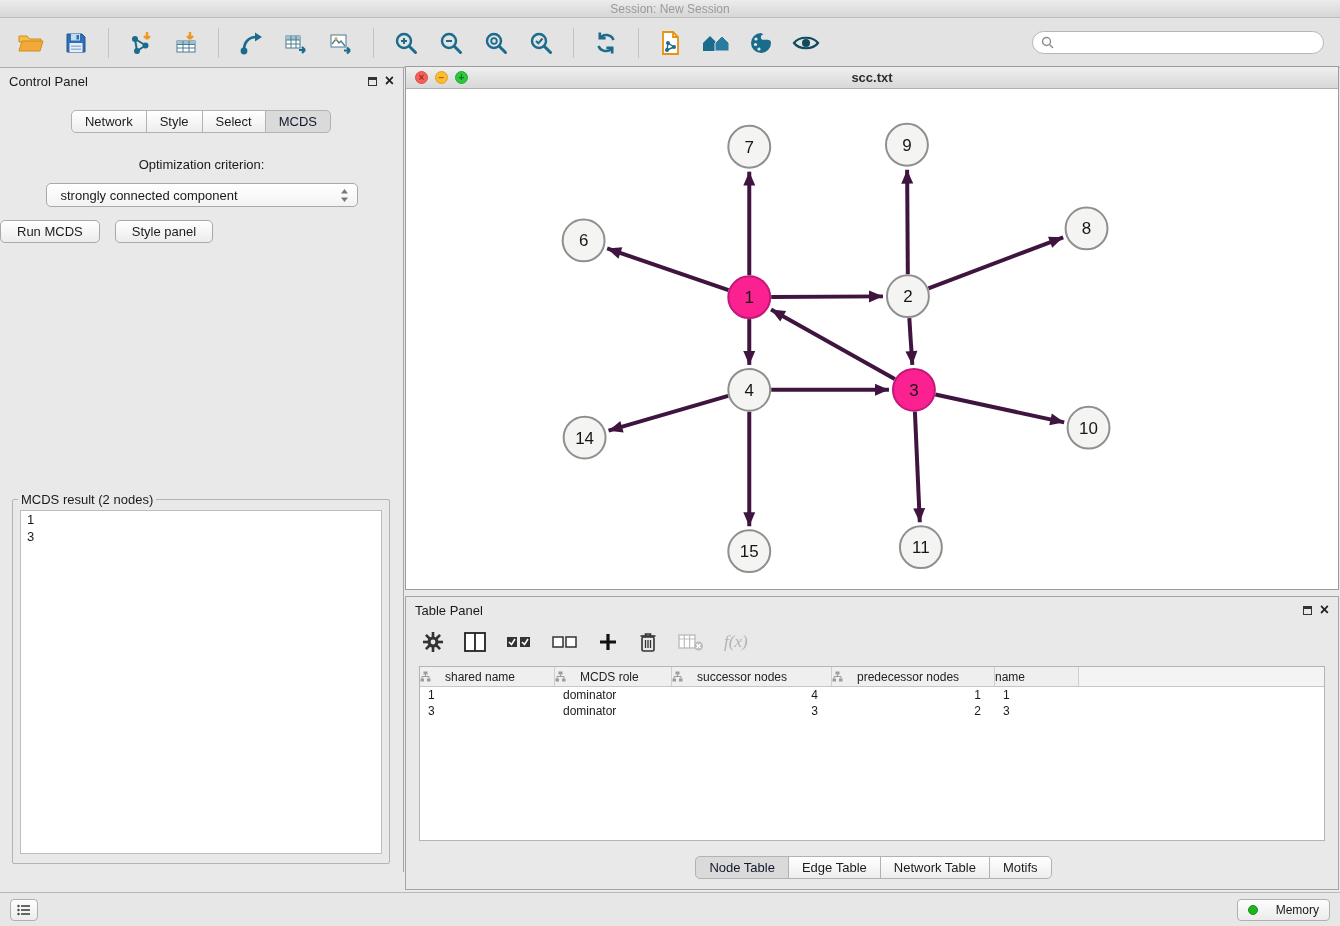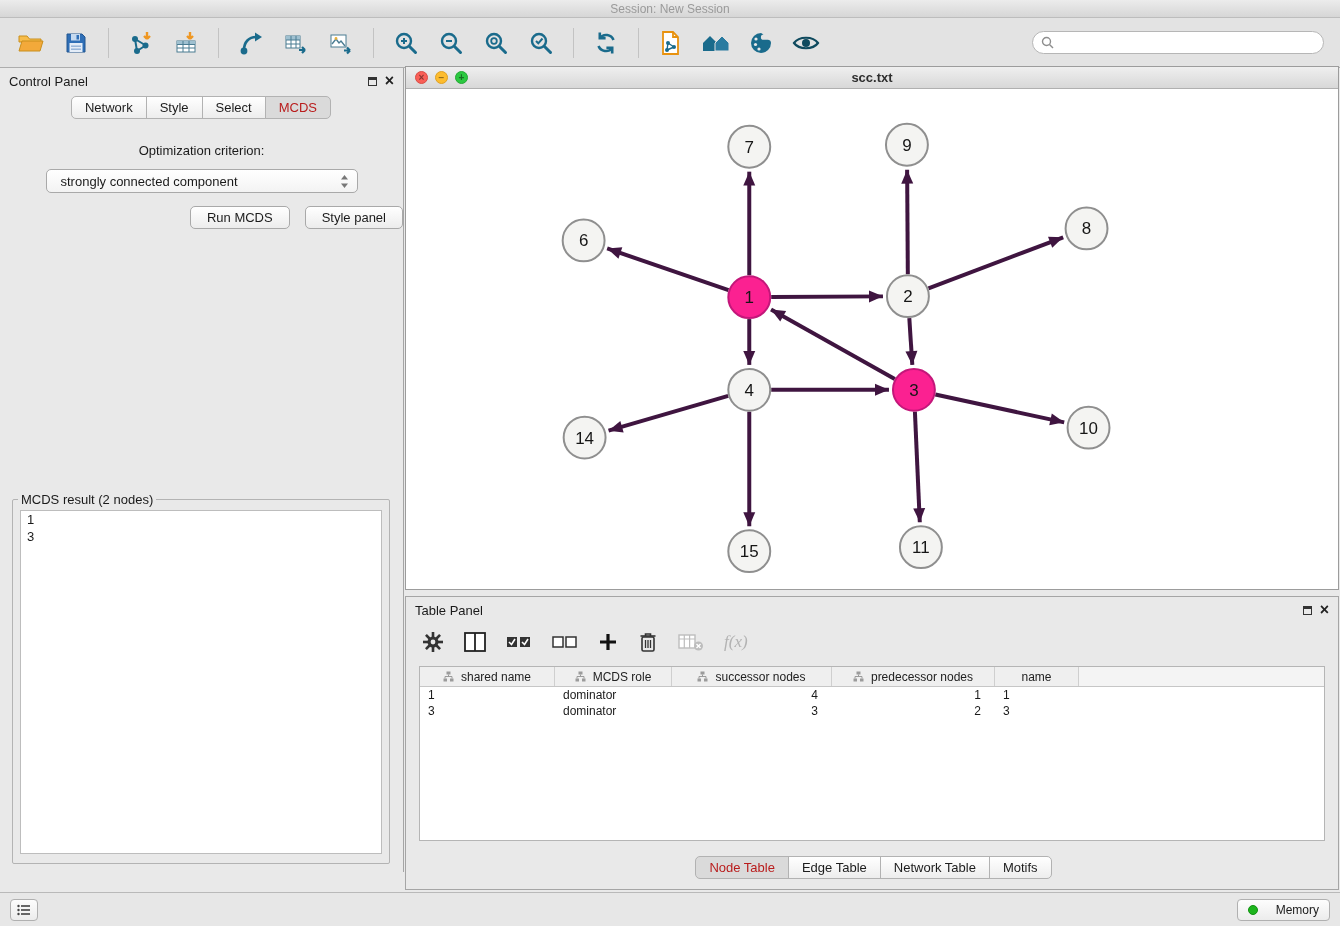--- a/index.html
+++ b/index.html
@@ -34,38 +34,38 @@
   .search-input { border:none; outline:none; flex:1; font-size:12px; background:transparent; font-family:"Liberation Sans",sans-serif; }
   
   .control-panel {
     position:absolute; left:0; top:68px; width:404px; bottom:54px;
     background:#e9e9e9; border-right:1px solid #a5a5a5;
   }
   .panel-header { height:26px; display:flex; align-items:center; padding:0 9px; font-size:13px; gap:8px; }
   .panel-header .spacer { flex:1; }
   .float-btn { width:9px; height:9px; border:1.5px solid #333; border-top-width:3px; display:inline-block; cursor:pointer; }
   .close-btn { font-size:16px; font-weight:bold; color:#222; line-height:14px; cursor:pointer; }
-  .cp-tabs { display:flex; justify-content:center; margin-top:2px;align-items:center; }
+  .cp-tabs { display:flex; justify-content:center; margin-top:16px;align-items:center; }
   .seg {
     border:1px solid #b2b2b2; background:linear-gradient(#ffffff,#ededed);
     padding:3px 13px; font-size:13px; margin-left:-1px; cursor:pointer; color:#1c1c1c;
   }
   .seg:first-child { border-radius:5px 0 0 5px; }
   .seg:last-child { border-radius:0 5px 5px 0; }
-  .seg.active { background:#dadada; color:#b91c1c; }
+  .seg.active { background:#dadada; color:#0f172a; }
   .opt-label { text-align:center; font-size:13px; margin-top:24px; }
   .dropdown {
     width:312px; height:24px; margin:11px auto 0 auto;
     background:linear-gradient(#ffffff,#f3f3f3);
     border:1px solid #a9a9a9; border-radius:5px;
     display:flex; align-items:center; padding:0 8px 0 14px;
     font-size:13px; cursor:pointer;
   }
   .dropdown .dd-label { flex:1; }
-  .btn-row { display:flex; justify-content:flex-end; gap:15px; margin-top:13px;margin-left:43px; }
+  .btn-row { display:flex; justify-content:flex-start; gap:15px; margin-top:13px; }
   .btn {
     font-family:"Liberation Sans",sans-serif; font-size:13px;
     background:linear-gradient(#ffffff,#ececec);
     border:1px solid #a9a9a9; border-radius:5px;
     padding:3px 16px; cursor:pointer; color:#1c1c1c;
   }
   .result-box {
     position:absolute; left:12px; right:13px; top:424px; bottom:8px;
     border:1px solid #b3b3b3; border-radius:2px;
   }
@@ -109,21 +109,21 @@
   .tp-toolbar { height:38px; display:flex; align-items:center; padding:0 16px; gap:20px; }
   .tpi { display:flex; align-items:center; justify-content:center; cursor:pointer; }
   .tpi.disabled { cursor:default; }
   .fx { font-family:"Liberation Serif",serif; font-style:italic; font-size:17px; color:#b3b3b3; }
   .tp-table {
     position:absolute; left:13px; right:13px; top:69px; bottom:48px;
     background:#fff; border:1px solid #b5b5b5; overflow:hidden;
   }
   .tp-cols { display:flex; height:20px; background:#efefef; border-bottom:1px solid #c6c6c6; }
   .th {
-    display:flex; align-items:center; justify-content:center; gap:7px;
+    display:flex; align-items:center; justify-content:flex-start; gap:14px;
     font-size:12px; border-right:1px solid #cfcfcf; color:#222; cursor:pointer;
   }
   .th.filler { flex:1; border-right:none; background:#f4f4f4; cursor:default; }
   .c0 { width:135px; } .c1 { width:117px; } .c2 { width:160px; } .c3 { width:163px; } .c4 { width:84px; }
   .trow { display:flex; height:16px; font-size:12px; align-items:center; }
   .td { padding:0 8px; overflow:hidden; white-space:nowrap; cursor:default; }
   .td.num { text-align:right; padding-right:14px; }
   .tp-tabs { position:absolute; bottom:10px; left:4px; right:0; display:flex; justify-content:center; }
   
   .statusbar {

